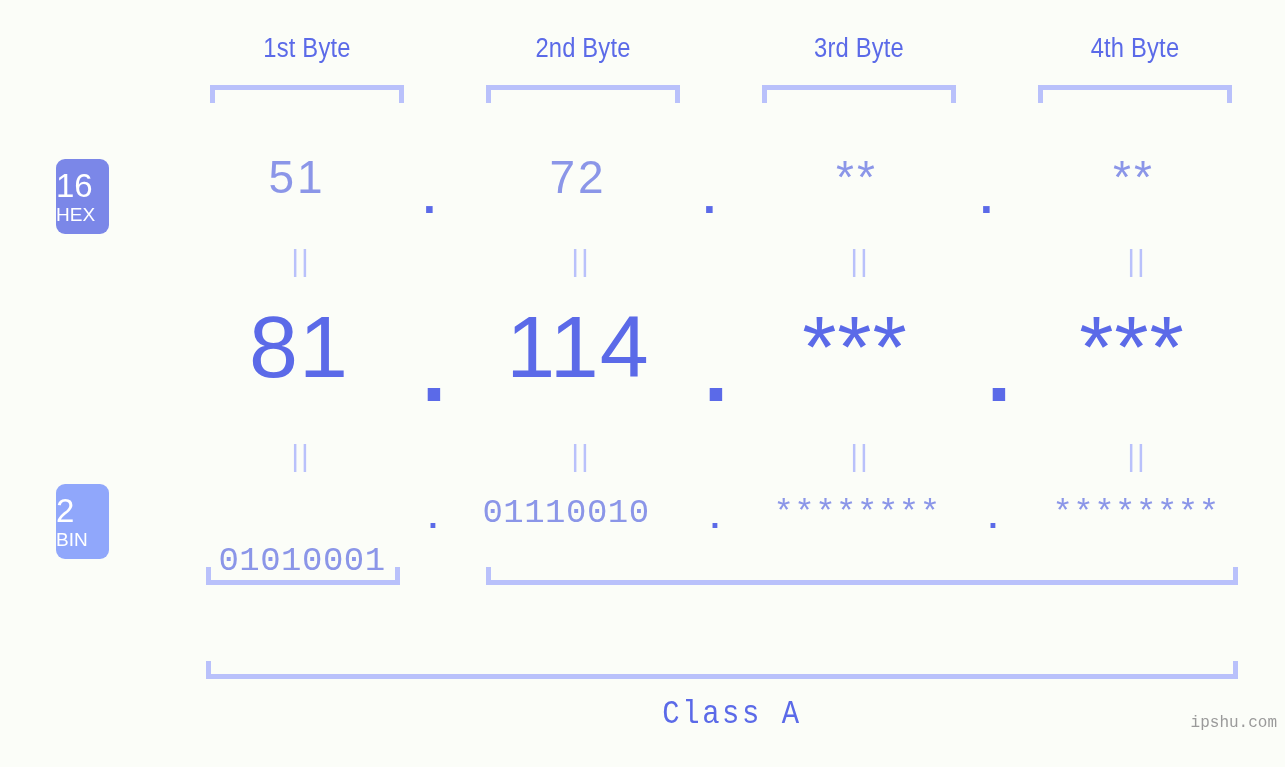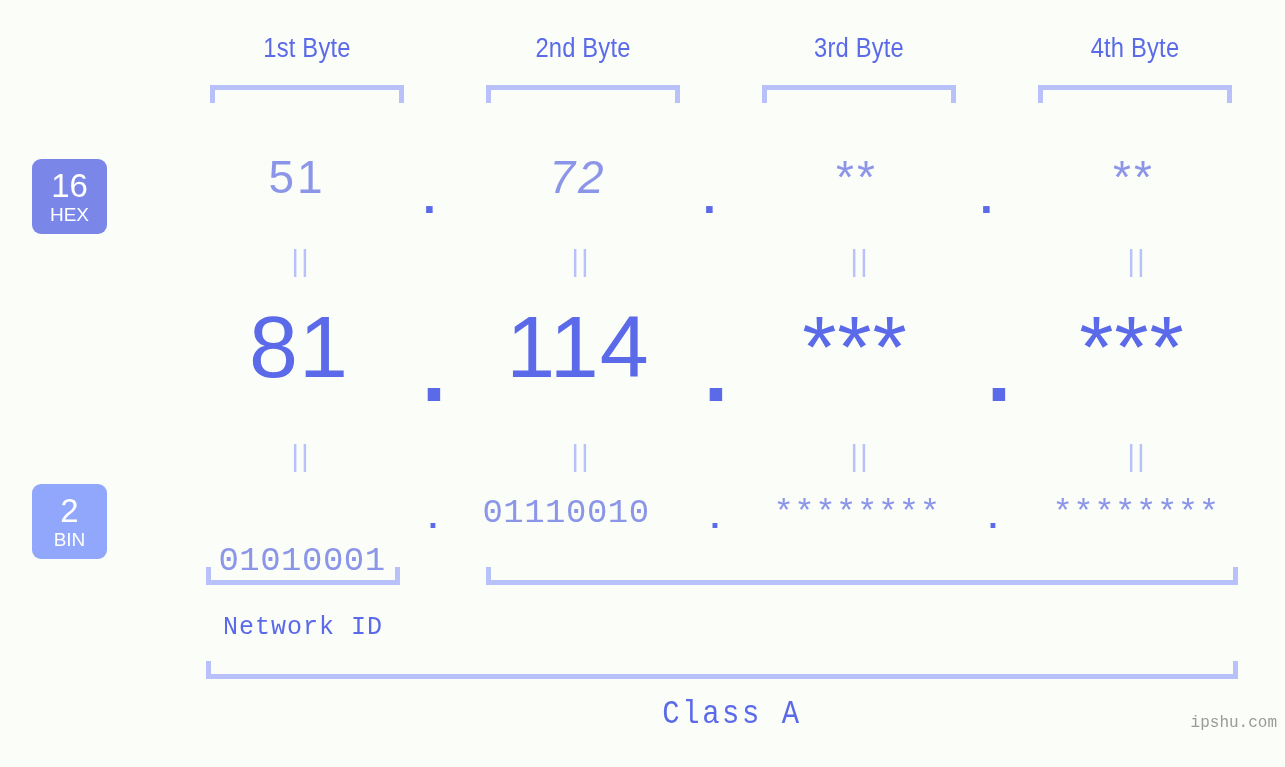--- a/index.html
+++ b/index.html
@@ -41,28 +41,27 @@
     height: 18px;
     border-top: 5px solid #b9c1fb;
     border-left: 5px solid #b9c1fb;
     border-right: 5px solid #b9c1fb;
     box-sizing: border-box;
   }
 
   
   .badge {
     position: absolute;
-    left: 32px;
-    width: 75px;
+    left: 56px;
+    width: 53px;
     height: 75px;
     border-radius: 9px;
     color: #ffffff;
     display: flex;
     flex-direction: column;
-    align-items: center;
     justify-content: center;
     line-height: 1;
   }
   .badge .num {
     font-size: 33px;
     font-weight: 400;
     letter-spacing: 0px;
   }
   .badge .nm {
     font-size: 19px;
@@ -218,21 +217,21 @@
     <span class="nm">HEX</span>
   </div>
   <div class="badge" id="badge-bin">
     <span class="num">2</span>
     <span class="nm">BIN</span>
   </div>
 
   <div class="hex-row">
     <div class="val-cell" style="left:197px;">51</div>
     <div class="dot" style="left:423px;">.</div>
-    <div class="val-cell" style="left:478px;font-style:italic;">72</div>
+    <div class="val-cell" style="left:478px;">72</div>
     <div class="dot" style="left:703px;">.</div>
     <div class="val-cell" style="left:757px;">**</div>
     <div class="dot" style="left:980px;">.</div>
     <div class="val-cell" style="left:1034px;">**</div>
   </div>
 
   <div class="eq eq-top" style="left:201px;">||</div>
   <div class="eq eq-top" style="left:481px;">||</div>
   <div class="eq eq-top" style="left:760px;">||</div>
   <div class="eq eq-top" style="left:1037px;">||</div>
@@ -258,20 +257,19 @@
     <div class="val-cell" style="left:466px;">01110010</div>
     <div class="dot" style="left:690px; width:50px;">.</div>
     <div class="val-cell" style="left:757px;">********</div>
     <div class="dot" style="left:968px; width:50px;">.</div>
     <div class="val-cell" style="left:1036px;">********</div>
   </div>
 
   <div class="bot-bracket" style="left:206px; top:567px; width:194px;"></div>
   <div class="bot-bracket" style="left:486px; top:567px; width:752px;"></div>
 
-  <div class="id-label" style="left:203px; top:613px; width:200px;">Network ID</div>
 
   <div class="bot-bracket" style="left:206px; top:661px; width:1032px;"></div>
   <div class="class-label" style="left:622px; top:695px; width:220px;">Class A</div>
 
   <div class="watermark">ipshu.com</div>
 
 </div>
 
 </body></html>

